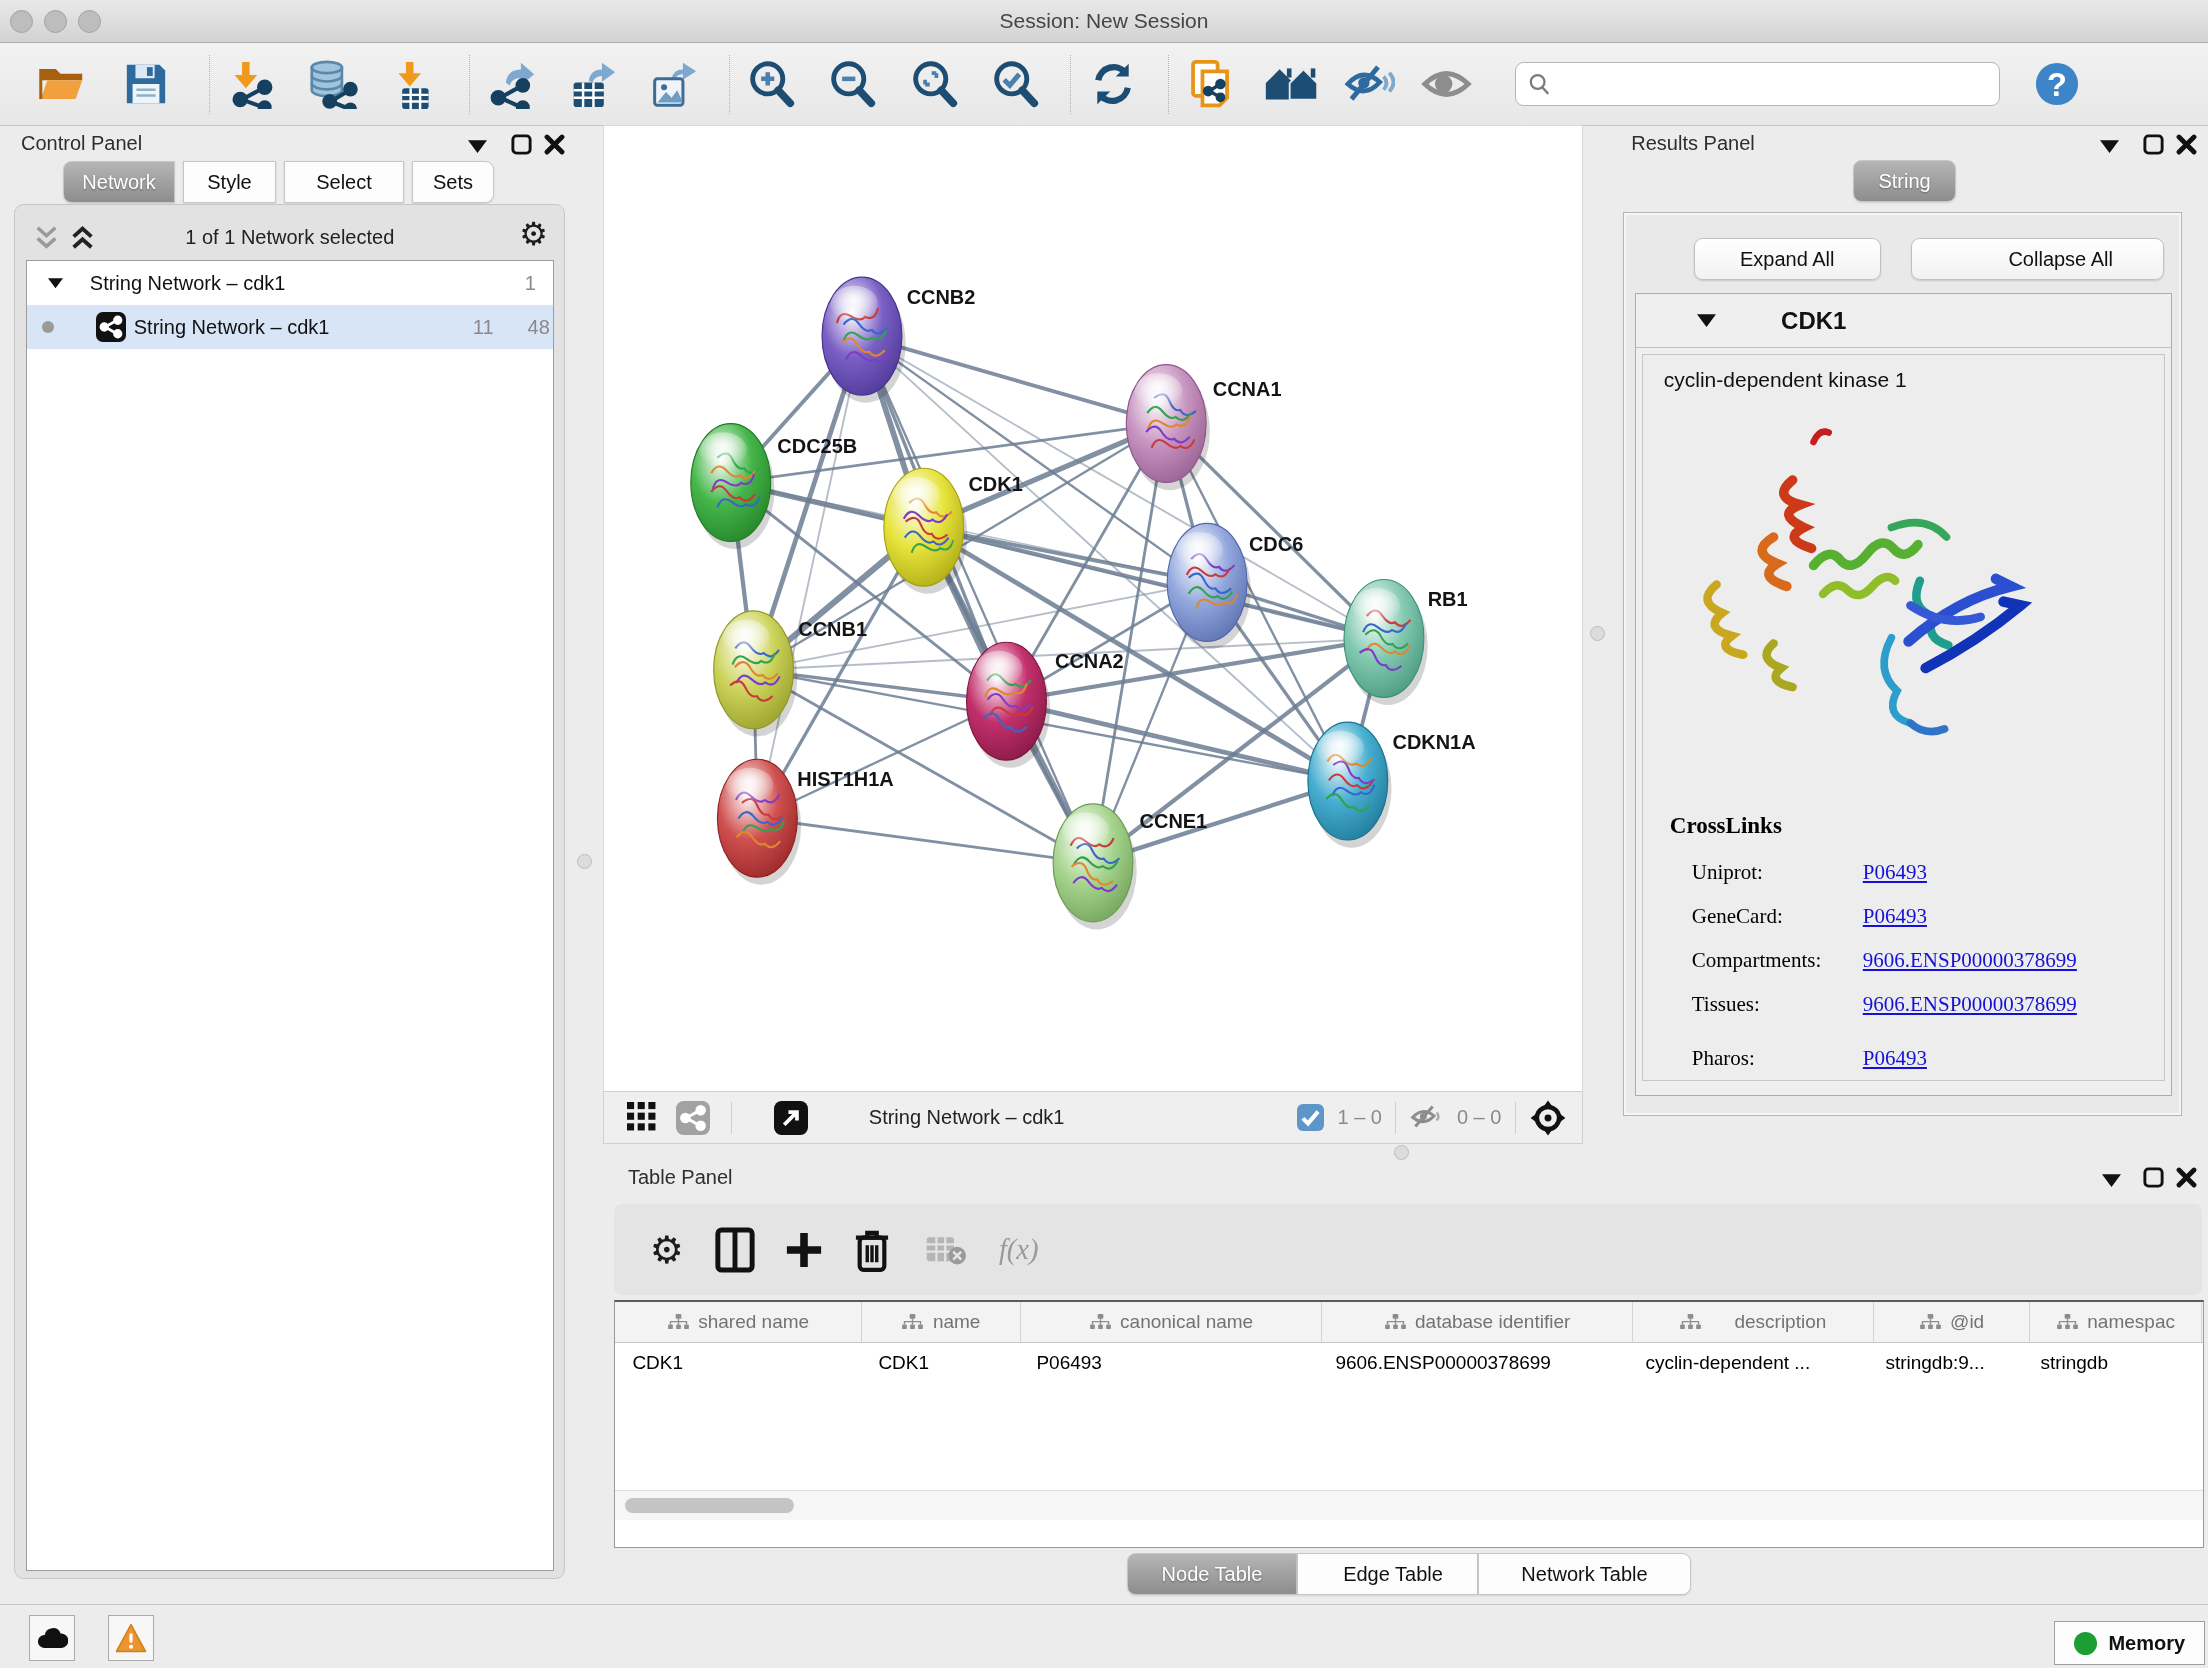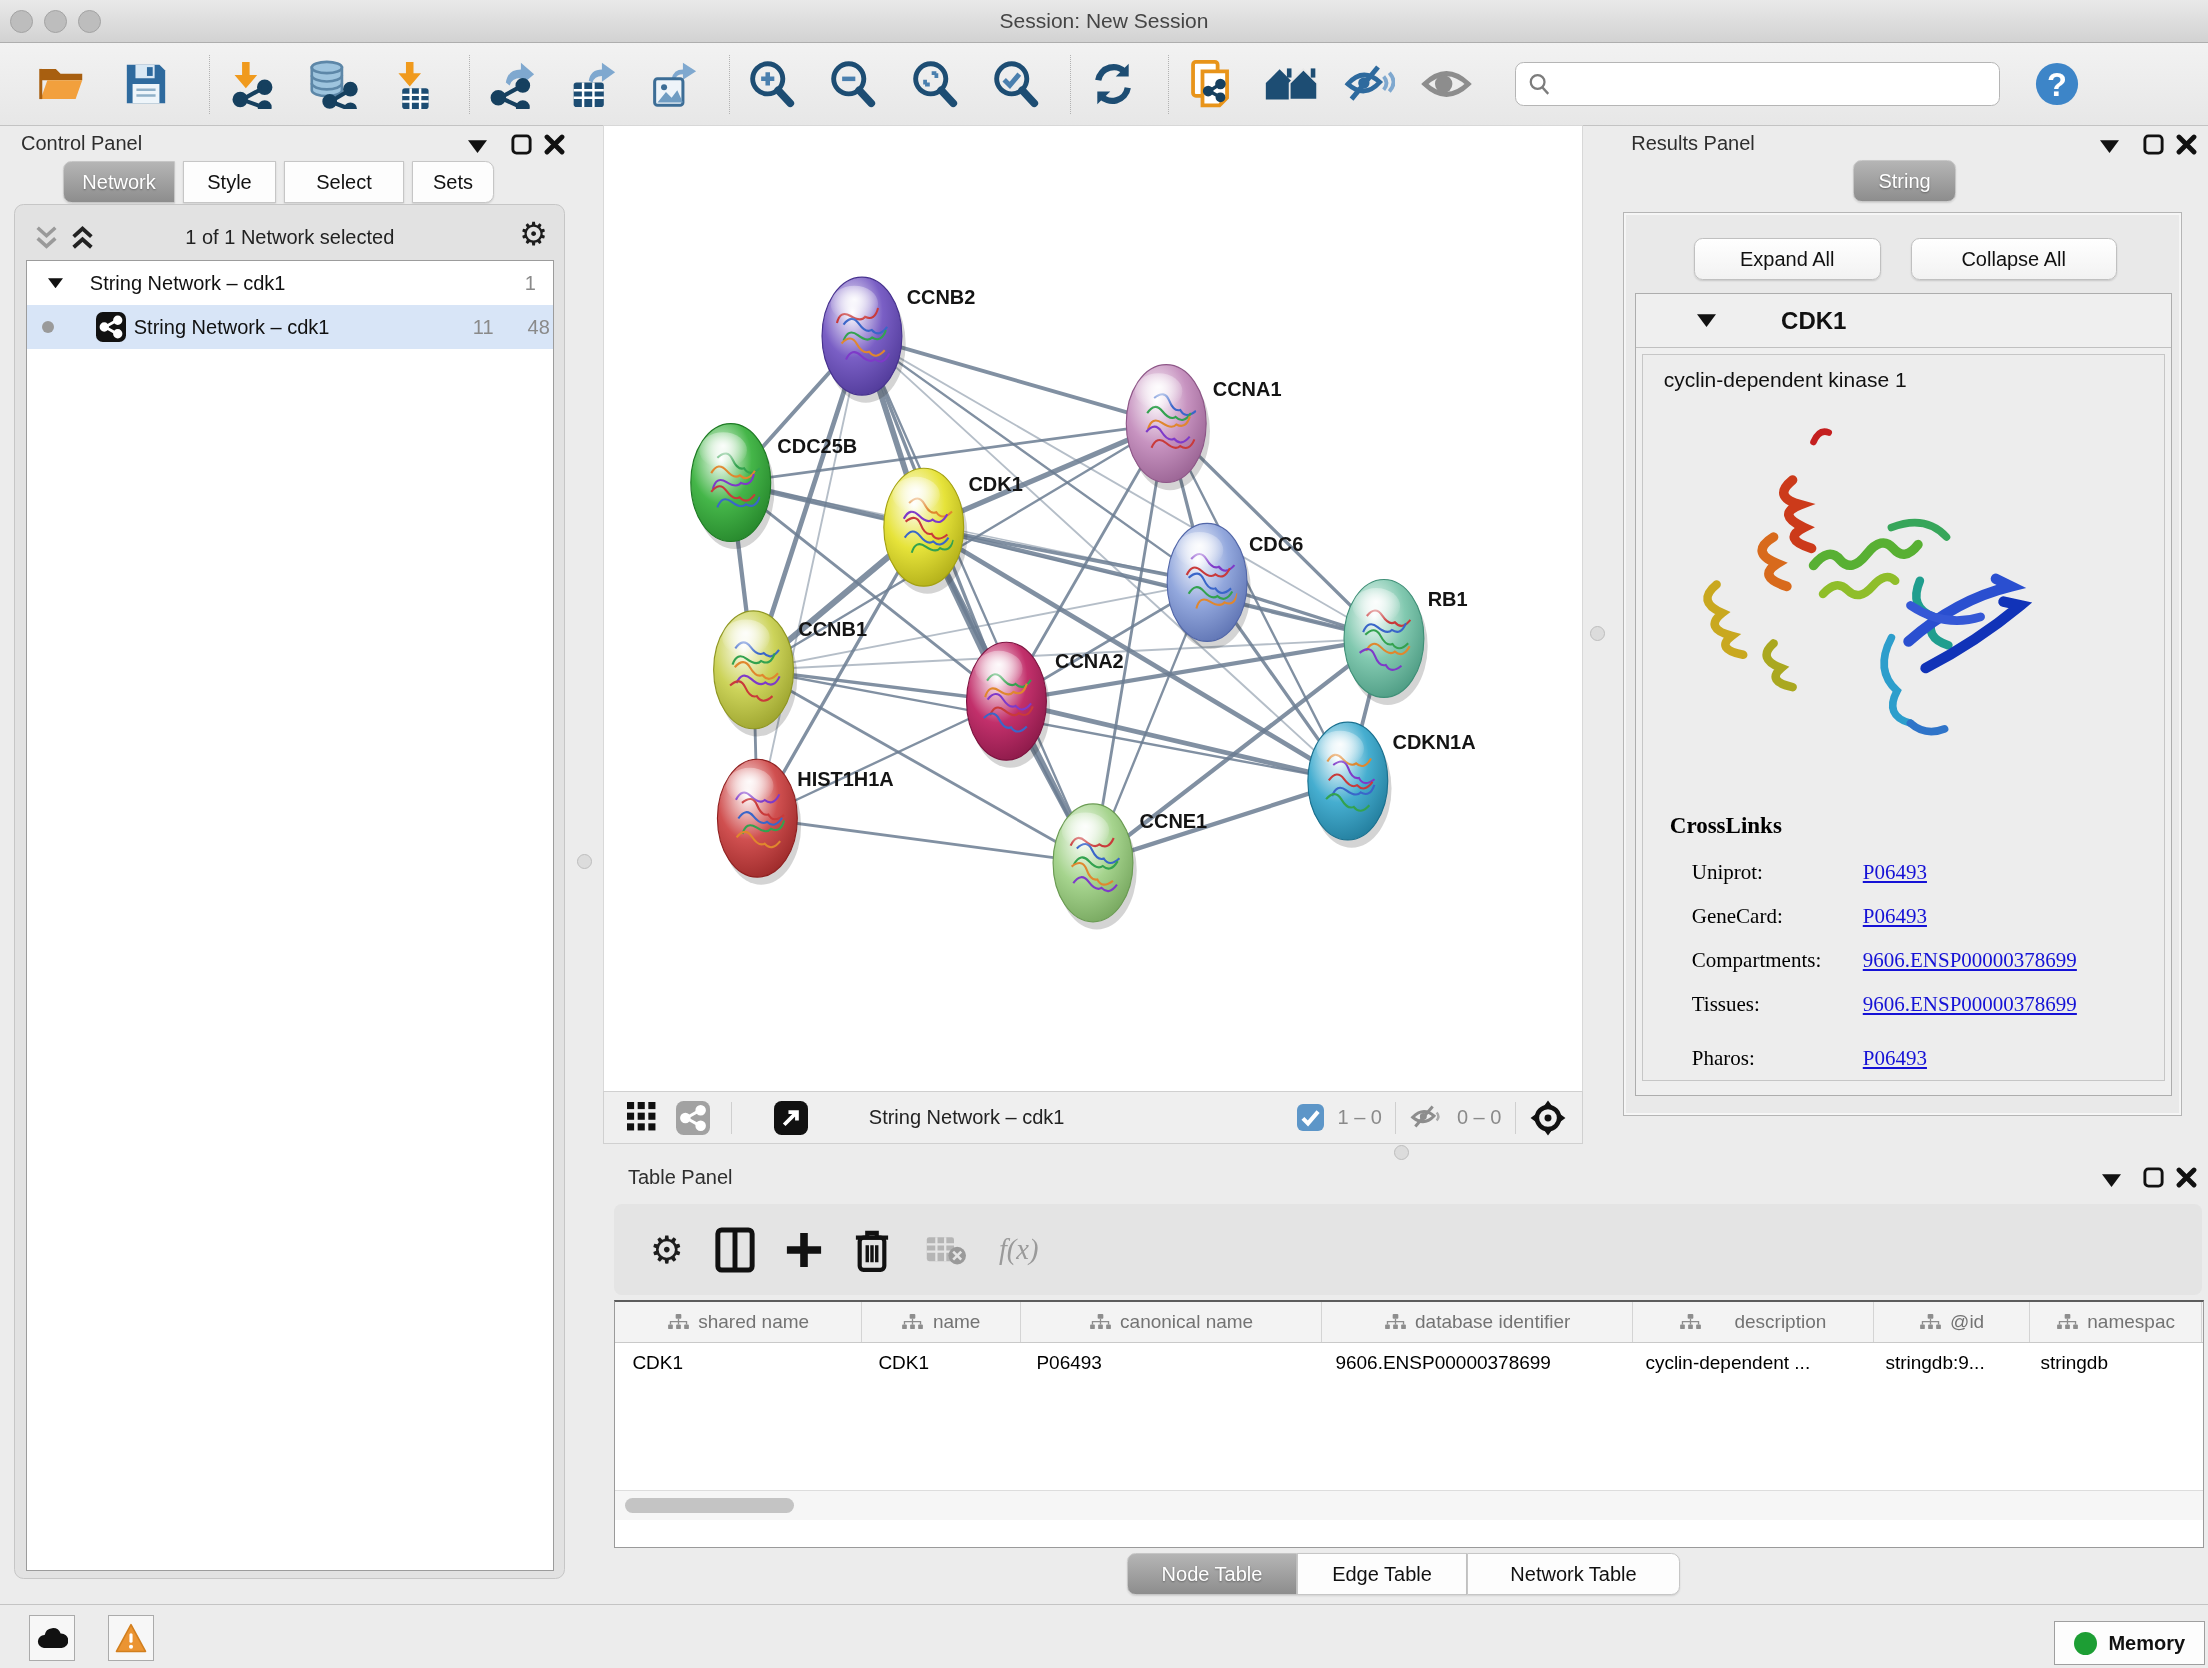--- a/index.html
+++ b/index.html
@@ -633,21 +633,21 @@
     <rect x="2" y="2" width="12" height="12" rx="2.5" fill="none" stroke="#111" stroke-width="2"></rect>
     </svg>
   <svg class="abs picon" style="left:559px;top:8.6px;" width="21" height="21" viewBox="0 0 14 14">
     <path d="M2 2 L12 12 M12 2 L2 12" stroke="#111" stroke-width="3.2" stroke-linecap="round"></path>
     </svg>
 
   <div class="abs tab sel lone" style="left:236px;top:35px;width:101px;">String</div>
 
   <div class="abs rbox" style="left:5.7px;top:87px;width:557px;height:902px;">
     <div class="abs btn" style="left:70px;top:25px;width:185px;height:40px;">Expand All</div>
-    <div class="abs btn" style="left:287px;top:25px;width:204px;height:40px;">Collapse All</div>
+    <div class="abs btn" style="left:287px;top:25px;width:204px;height:40px;padding-left:47px;">Collapse All</div>
 
     <div class="abs rinner" style="left:11.4px;top:80px;width:535px;height:801px;">
       <div style="height:53px;border-bottom:1px solid #c0c0c0;display:flex;align-items:center;">
         <svg style="margin-left:61px;cursor:pointer;" width="19" height="13.3" viewBox="0 0 12 8">
             <path d="M0 0h12L6 8z" fill="#111"></path>
           </svg>
         <span style="margin-left:65px;font-size:24px;font-weight:bold;color:#111;">CDK1</span>
       </div>
       <div style="margin:5.7px;border:1px solid #c6c6c6;background:#ededed;height:725px;position:relative;">
         <div style="padding:13.3px 0 0 21px;font-size:21px;color:#111;">cyclin-dependent kinase 1</div>
@@ -841,21 +841,21 @@
         <div class="td" style="width: 154px;">stringdb</div>
       </div>
     <div style="height:107px;background:#fff;"></div>
     <div class="hscroll">
       <div class="hthumb"></div>
     </div>
   </div>
 
   <div class="abs" style="left:524px;top:398px;display:flex;">
     <div class="tab sel first" style="width:168px;">Node Table</div>
-    <div class="tab" style="width:168px;">Edge Table</div>
+    <div class="tab" style="width:168px;padding-left:11px;">Edge Table</div>
     <div class="tab last" style="width:211px;">Network Table</div>
   </div>
 </div>
 
 <div class="abs statusbar">
   <div class="abs sqbtn" style="left:28.5px;top:9.5px;">
     <svg width="32" height="25" viewBox="0 0 20 15">
       <path d="M5 14 a4 4 0 0 1 .4-8 a5.2 5.2 0 0 1 10-1 a3.8 3.8 0 0 1 .6 9z" fill="#111"></path>
     </svg>
   </div>

